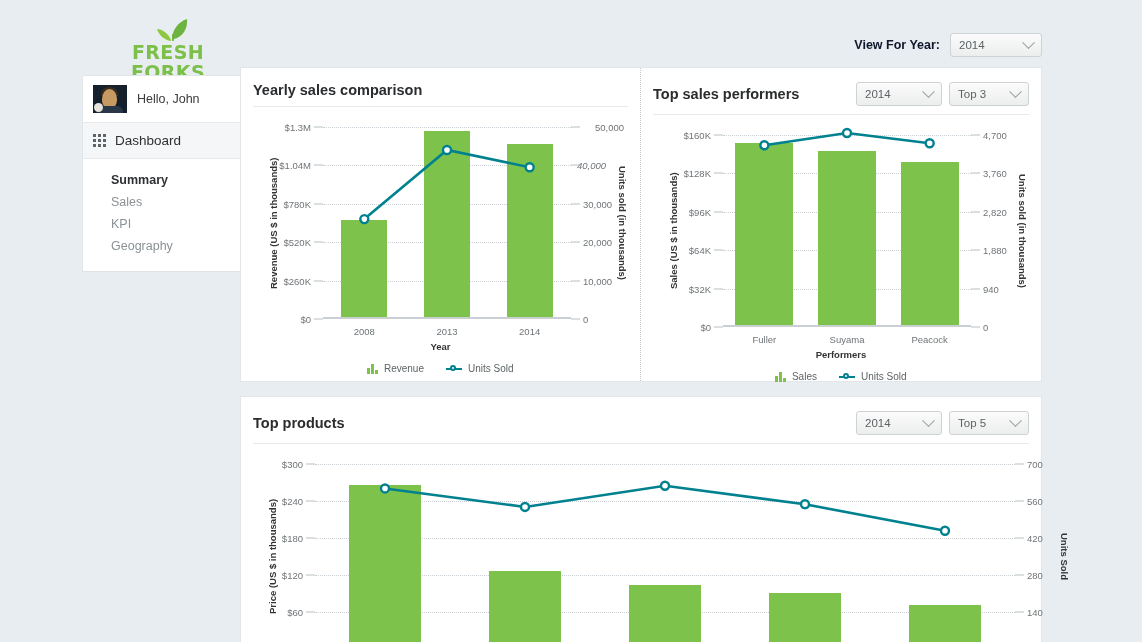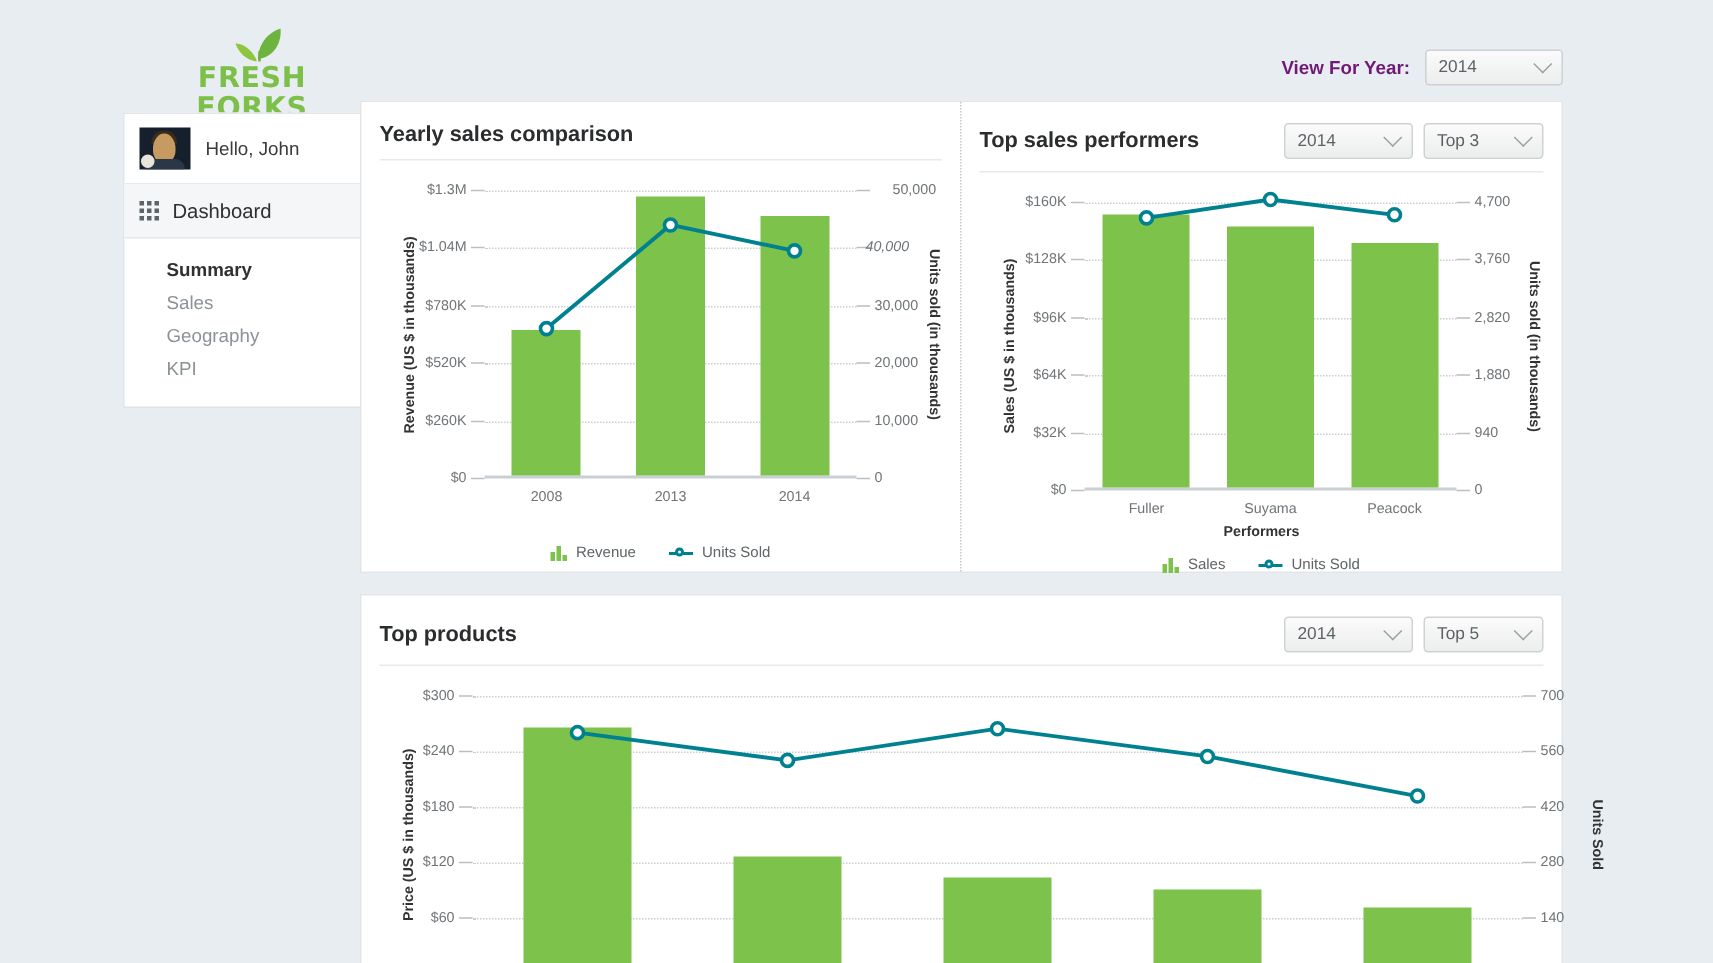--- a/index.html
+++ b/index.html
@@ -25,21 +25,21 @@
     font-size: 19px;
     letter-spacing: 0.4px;
     color: #7cc04a;
     line-height: 20px;
   }
   .year-picker {
     position: absolute; right: 100px; top: 33px;
     display: flex; align-items: center; gap: 10px;
   }
   .year-picker .lbl {
-    font-size: 12.5px; font-weight: bold; color: #701a75;
+    font-size: 12.5px; font-weight: bold; color: #0f172a;
   }
 
   
   .select {
     position: relative;
     background: linear-gradient(#fbfbfb, #eceded);
     border: 1px solid #cdd2d4;
     border-radius: 3px;
     height: 24px;
     display: flex; align-items: center;
@@ -260,22 +260,22 @@
           <i></i>
           <i></i>
           <i></i>
           <i></i>
       </span>
       <span class="t">Dashboard</span>
     </div>
     <div class="nav-list">
       <div class="nav-item active"><span>Summary</span></div>
       <div class="nav-item"><span>Sales</span></div>
+      <div class="nav-item"><span>KPI</span></div>
       <div class="nav-item"><span>Geography</span></div>
-      <div class="nav-item"><span>KPI</span></div>
     </div>
   </div>
 
   <div class="panel-top">
 
     <div class="half left">
       <div class="card-head">
         <span class="card-title">Yearly sales comparison</span>
       </div>
       <div class="hr"></div>
@@ -327,20 +327,21 @@
               <circle cx="41.333333333333336" cy="92.08" r="4" fill="#fff" stroke="#00818f" stroke-width="2.4"></circle>
               <circle cx="124" cy="22.960000000000008" r="4" fill="#fff" stroke="#00818f" stroke-width="2.4"></circle>
               <circle cx="206.66666666666669" cy="40.24000000000001" r="4" fill="#fff" stroke="#00818f" stroke-width="2.4"></circle>
             </svg>
             <div class="xtick" style="left: 41.3333px;">2008</div>
             <div class="xtick" style="left: 124px;">2013</div>
             <div class="xtick" style="left: 206.667px;">2014</div>
           </div>
           <div class="axis-title-y" style="left: 15px; top: 14px; height: 192px; align-items: center; display: flex; justify-content: center;">Revenue (US $ in thousands)</div>
           <div class="axis-title-y right" style="left: 364px; top: 14px; height: 192px; align-items: center; display: flex; justify-content: center;">Units sold (in thousands)</div>
+          <div class="axis-title-x" style="top: 228px;">Year</div>
           <div class="legend" style="top: 250px;">
             <span class="item">
               <span class="lg-bars">
                 <i></i>
                 <i></i>
                 <i></i>
               </span>
               <span>Revenue</span>
             </span>
             <span class="item">

